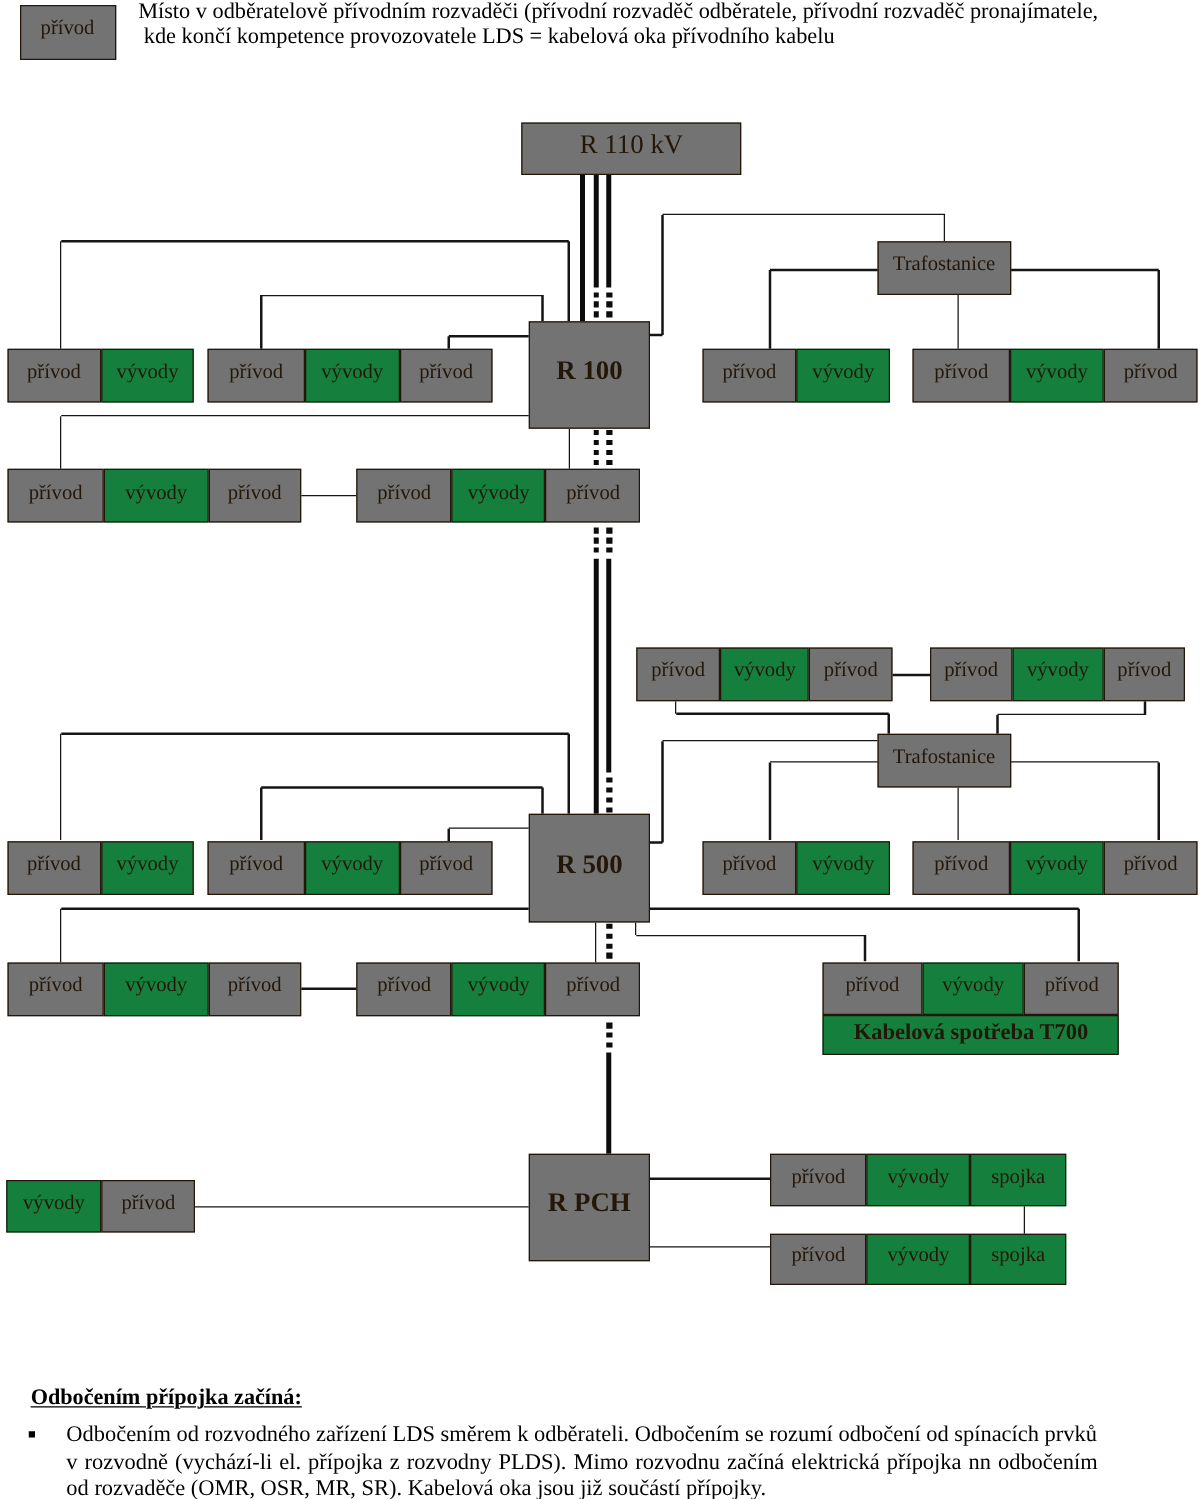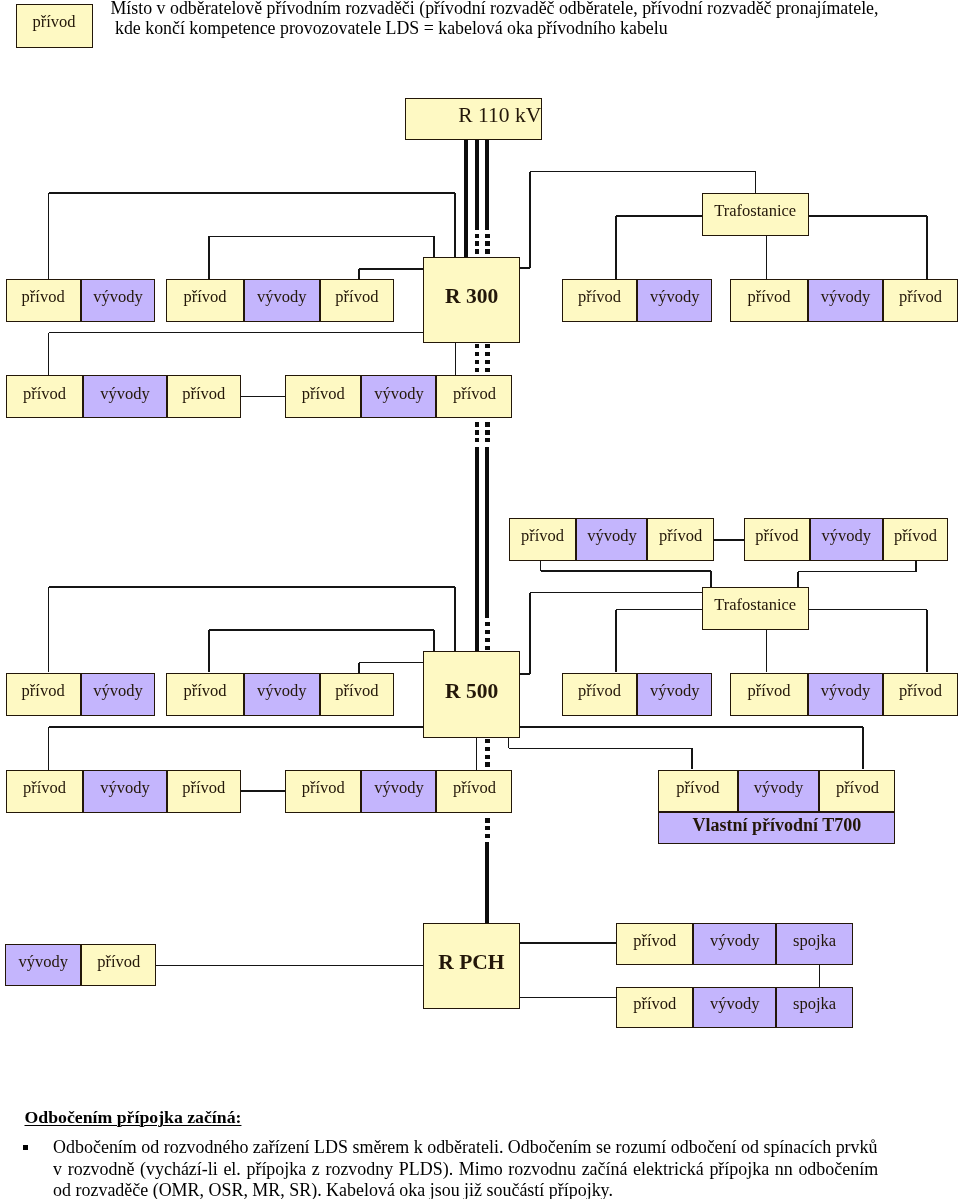--- a/index.html
+++ b/index.html
@@ -4,24 +4,24 @@
 <title>Schema</title>
 <style>
   html,body{margin:0;padding:0;background:#fff;}
   body{width:960px;height:1199px;position:relative;overflow:hidden;
        font-family:"Liberation Serif","DejaVu Serif",serif;color:#231709;
        transform:translateZ(0);}
   .grp{position:absolute;}
   .cell span,#legend-text div,#footer .fh,#footer .fl{
       transform:translateZ(0);backface-visibility:hidden;}
   .cell{position:absolute;top:0;bottom:0;box-sizing:border-box;
-        border:1.7px solid #231709;background:#c4b5fd;
+        border:1.7px solid #231709;background:#15803d;
         display:flex;align-items:center;justify-content:center;
         line-height:1;white-space:nowrap;}
-  .cell.o{background:#fef9c3;}
+  .cell.o{background:#737373;}
   .cell.nl{border-left-width:0.85px;}
   .ln{position:absolute;background:#151515;}
   .bus{position:absolute;background:#0c0c0c;}
   #legend-text{position:absolute;left:110.5px;top:-2px;width:860px;
                font-size:17.85px;line-height:20.2px;color:#000;}
   #legend-text div{white-space:nowrap;}
   #legend-text .l2{padding-left:4.5px;}
   #footer{position:absolute;left:0;top:1107px;width:960px;color:#000;}
   #footer .fh{position:absolute;left:24.5px;top:0px;font-size:17.75px;font-weight:bold;
               text-decoration:underline;text-underline-offset:2.2px;
@@ -136,21 +136,21 @@
 <div class="bus" style="left:485.2px;top:826.1px;width:4.4px;height:4.4px;"></div>
 <div class="bus" style="left:485.2px;top:833.9px;width:4.4px;height:4.4px;"></div>
 <div class="bus" style="left:485.4px;top:841.5px;width:4.0px;height:81.0px;"></div>
 
 <div class="grp" style="left:15.5px;top:3.5px;width:77.0px;height:44.0px;">
       <div class="cell o" style="left:0.0px;width:77.0px;font-size:16.5px;">
         <span style="position:relative;top:-3.0px">přívod</span>
       </div>
     </div>
 <div class="grp" style="left:401.2px;top:97.6px;width:161.3px;height:42.2px;">
-      <div class="cell o" style="left:4px;width:137px;font-size:21.5px;justify-content:flex-end;">
+      <div class="cell o" style="left:16px;width:176px;font-size:21.5px;">
         <span style="position:relative;top:-3.0px">R 110 kV</span>
       </div>
     </div>
 <div class="grp" style="left:701.6px;top:193.0px;width:107.3px;height:42.8px;">
       <div class="cell o" style="left:0.0px;width:107.3px;font-size:16.5px;">
         <span style="position:relative;top:-3.0px">Trafostanice</span>
       </div>
     </div>
 <div class="grp" style="left:5.5px;top:278.9px;width:149.8px;height:43.0px;">
       <div class="cell o" style="left:0.0px;width:75.3px;font-size:16.5px;">
@@ -166,21 +166,21 @@
       </div>
       <div class="cell nl" style="left:77.5px;width:76.2px;font-size:16.5px;">
         <span style="position:relative;top:-3.0px">vývody</span>
       </div>
       <div class="cell o nl" style="left:153.8px;width:73.8px;font-size:16.5px;">
         <span style="position:relative;top:-3.0px">přívod</span>
       </div>
     </div>
 <div class="grp" style="left:423.4px;top:257.3px;width:96.4px;height:85.8px;">
       <div class="cell o" style="left:0.0px;width:96.4px;font-size:21.5px;font-weight:bold;">
-        <span style="position:relative;top:-3.0px">R 300</span>
+        <span style="position:relative;top:-3.0px">R 100</span>
       </div>
     </div>
 <div class="grp" style="left:561.9px;top:278.9px;width:150.3px;height:43.0px;">
       <div class="cell o" style="left:0.0px;width:75.2px;font-size:16.5px;">
         <span style="position:relative;top:-3.0px">přívod</span>
       </div>
       <div class="cell nl" style="left:75.2px;width:75.1px;font-size:16.5px;">
         <span style="position:relative;top:-3.0px">vývody</span>
       </div>
     </div>
@@ -315,21 +315,21 @@
       </div>
       <div class="cell nl" style="left:79.4px;width:81.8px;font-size:16.5px;">
         <span style="position:relative;top:-3.0px">vývody</span>
       </div>
       <div class="cell o nl" style="left:161.2px;width:76.1px;font-size:16.5px;">
         <span style="position:relative;top:-3.0px">přívod</span>
       </div>
     </div>
 <div class="grp" style="left:658.2px;top:812.3px;width:237.3px;height:32.1px;">
       <div class="cell" style="left:0.0px;width:237.3px;font-size:18px;font-weight:bold;">
-        <span style="position:relative;top:-3.0px">Vlastní přívodní T700</span>
+        <span style="position:relative;top:-3.0px">Kabelová spotřeba T700</span>
       </div>
     </div>
 <div class="grp" style="left:423.1px;top:922.5px;width:96.7px;height:86.7px;">
       <div class="cell o" style="left:0.0px;width:96.7px;font-size:21.5px;font-weight:bold;">
         <span style="position:relative;top:-3.0px">R PCH</span>
       </div>
     </div>
 <div class="grp" style="left:5.2px;top:944.0px;width:151.0px;height:42.3px;">
       <div class="cell" style="left:0.0px;width:76.0px;font-size:16.5px;">
         <span style="position:relative;top:-3.0px">vývody</span>

